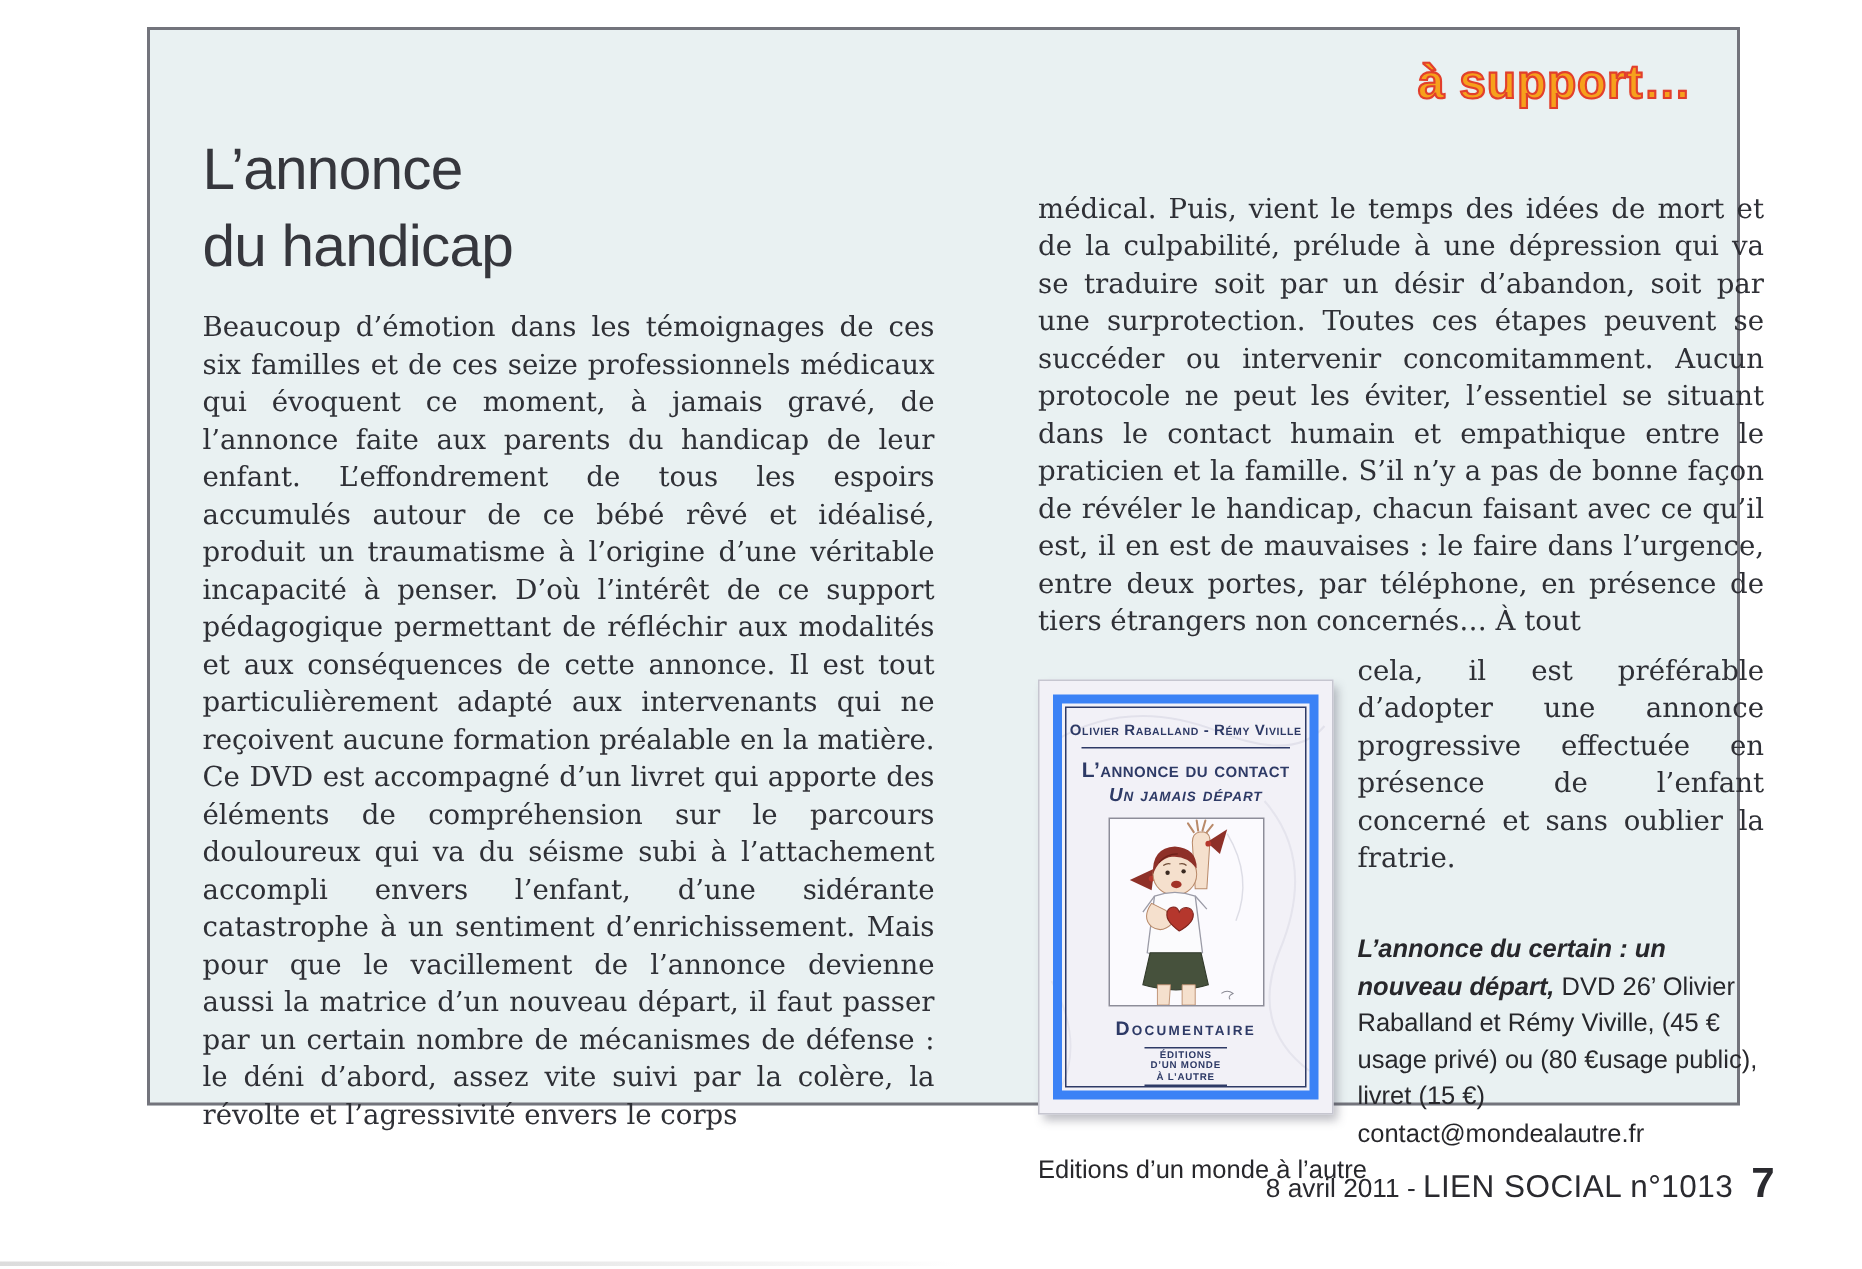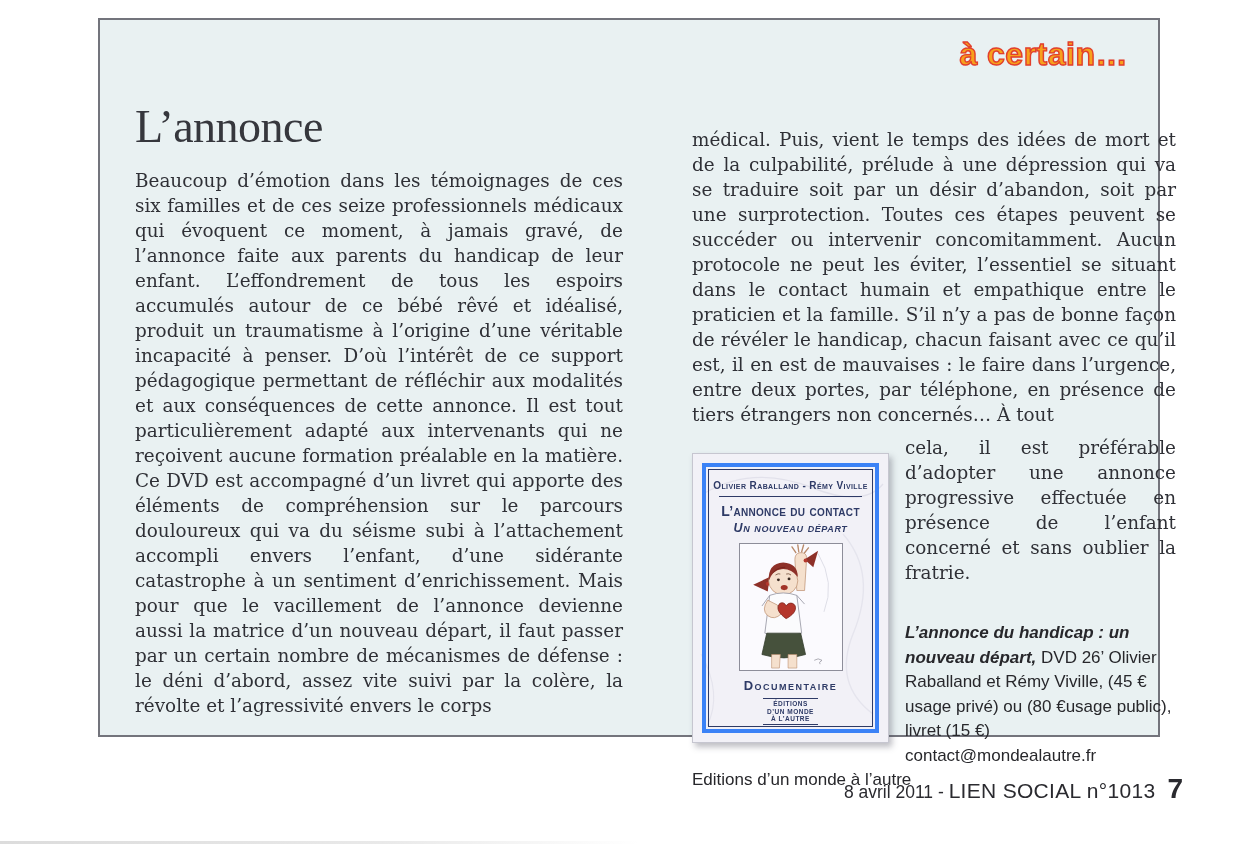--- a/index.html
+++ b/index.html
@@ -15,34 +15,34 @@
   .signaler { position:absolute; top:16px; right:30px;
               font-family:"Liberation Sans", sans-serif;
               font-size:32px; font-weight:700; letter-spacing:.5px;
               color:#f6a11c; -webkit-text-stroke:1.4px #e23f2c;
               text-shadow:0 0 1px #e23f2c; }
 
   
   .col-left  { position:absolute; left:35px;  top:64px;  width:488px; }
   .col-right { position:absolute; left:550px; top:107px; width:484px;margin-left:42px; }
 
-  h1.article-title { font-family:Liberation Serif, serif;
-        font-size:46px; line-height:51px; font-weight:400;
-        letter-spacing:-0.5px; color:#36373d; margin:17px 0 16px 0; }
+  h1.article-title { font-family:Liberation Sans, sans-serif;
+        font-size:39px; line-height:51px; font-weight:400;
+        letter-spacing:-0.5px; color:#36373d; margin:4px 0 16px 0; }
 
   .body-text { font-family:"DejaVu Serif", serif; font-size:18.4px;
                line-height:25px; color:#2f3036; text-align:justify; }
   .col-right .body-text.part2 { margin-top:8px; }
 
   
   .dvd-cover { float:left; width:197px; height:290px; margin:18px 16px 6px 0;
                background:#f2f1f7; border:1px solid #c6c6d0; position:relative;
                box-shadow:3px 4px 6px rgba(70,70,85,.35); }
   .dvd-sketch { position:absolute; inset:0; opacity:.45; }
-  .dvd-frame { position:absolute; inset:9px; border:4px solid #3b82f6; }
+  .dvd-frame { position:absolute; inset:9px; border:6px solid #3b82f6; }
   .dvd-frame-inner { position:absolute; inset:2px; border:1px solid #2e3a66;
                display:flex; flex-direction:column; align-items:center; }
   .dvd-authors { margin-top:10px; font-size:10px; font-weight:700;
                font-variant:small-caps; letter-spacing:.4px; color:#2e3a66;
                white-space:nowrap; }
   .dvd-rule { width:88%; border-top:1px solid #2e3a66; margin:5px 0 6px; }
   .dvd-title { font-size:14px; font-weight:700; font-variant:small-caps;
                letter-spacing:.3px; color:#2e3a66; white-space:nowrap; }
   .dvd-subtitle { font-size:12.5px; font-weight:700; font-style:italic;
                font-variant:small-caps; letter-spacing:.6px; color:#2e3a66;
@@ -72,46 +72,47 @@
   .scan-smudge { position:absolute; left:0; bottom:2px; width:640px; height:3px;
                  background:linear-gradient(90deg,#dcdcdc,#e9e9e9 60%,transparent); }
 </style>
 </head>
 <body>
 
 <div class="page">
 
   <div class="panel">
 
-    <div class="signaler">à certain…</div>
+    <div class="signaler">à support…</div>
 
     <div class="col-left">
       <h1 class="article-title">
         <span>L’annonce</span><br>
+        <span>du handicap</span>
       </h1>
       <p class="body-text">Beaucoup d’émotion dans les témoignages de ces six familles et de ces seize professionnels médicaux qui évoquent ce moment, à jamais gravé, de l’annonce faite aux parents du handicap de leur enfant. L’effondrement de tous les espoirs accumulés autour de ce bébé rêvé et idéalisé, produit un traumatisme à l’origine d’une véritable incapacité à penser. D’où l’intérêt de ce support pédagogique permettant de réfléchir aux modalités et aux conséquences de cette annonce. Il est tout particulièrement adapté aux intervenants qui ne reçoivent aucune formation préalable en la matière. Ce DVD est accompagné d’un livret qui apporte des éléments de compréhension sur le parcours douloureux qui va du séisme subi à l’attachement accompli envers l’enfant, d’une sidérante catastrophe à un sentiment d’enrichissement. Mais pour que le vacillement de l’annonce devienne aussi la matrice d’un nouveau départ, il faut passer par un certain nombre de mécanismes de défense : le déni d’abord, assez vite suivi par la colère, la révolte et l’agressivité envers le corps</p>
     </div>
 
     <div class="col-right">
       <p class="body-text">médical. Puis, vient le temps des idées de mort et de la culpabilité, prélude à une dépression qui va se traduire soit par un désir d’abandon, soit par une surprotection. Toutes ces étapes peuvent se succéder ou intervenir concomitamment. Aucun protocole ne peut les éviter, l’essentiel se situant dans le contact humain et empathique entre le praticien et la famille. S’il n’y a pas de bonne façon de révéler le handicap, chacun faisant avec ce qu’il est, il en est de mauvaises : le faire dans l’urgence, entre deux portes, par téléphone, en présence de tiers étrangers non concernés… À tout</p>
 
       <div class="wrap-zone">
 
         <div class="dvd-cover">
           <svg class="dvd-sketch" viewBox="0 0 197 290" width="197" height="290">
             <path d="M10,40 Q60,10 120,34 Q170,54 190,30" fill="none" stroke="#cfcfdd" stroke-width="1.4"></path>
             <path d="M150,80 Q185,120 160,180 Q140,230 180,260" fill="none" stroke="#d6d6e2" stroke-width="1.4"></path>
             <path d="M8,200 Q30,240 14,272" fill="none" stroke="#d6d6e2" stroke-width="1.2"></path>
           </svg>
           <div class="dvd-frame">
             <div class="dvd-frame-inner">
               <div class="dvd-authors">Olivier Raballand - Rémy Viville</div>
               <div class="dvd-rule"></div>
               <div class="dvd-title">L’annonce du contact</div>
-              <div class="dvd-subtitle">Un nouveau départ</div>
+              <div class="dvd-subtitle">Un jamais départ</div>
 
               <div class="dvd-illus">
                 <svg viewBox="0 0 104 130" width="102" height="126">
 
                   <path d="M80,10 Q98,40 86,70" fill="none" stroke="#dddde6" stroke-width="1"></path>
 
                   <path d="M58,48 L56,16 Q56,10 61,9 L64,9 Q69,10 68,17 L66,48 Z" fill="#f5e0cd" stroke="#b98a6a" stroke-width="0.7"></path>
 
                   <g stroke="#b98a6a" stroke-width="1.4" stroke-linecap="round">
                     <line x1="57" y1="9" x2="53" y2="3"></line>
@@ -158,21 +159,21 @@
                 <div>d’un monde</div>
                 <div>à l’autre</div>
               </div>
             </div>
           </div>
         </div>
 
         <p class="body-text part2">cela, il est préférable d’adopter une annonce progressive effectuée en présence de l’enfant concerné et sans oublier la fratrie.</p>
 
         <div class="caption">
-          <span class="cap-title">L’annonce du handicap : un nouveau départ,</span>
+          <span class="cap-title">L’annonce du certain : un nouveau départ,</span>
           <span>DVD 26’ Olivier Raballand et Rémy Viville, (45 € usage privé) ou (80 €usage public), livret (15 €)</span>
           <div>contact@mondealautre.fr</div>
           <div>Editions d’un monde à l’autre</div>
         </div>
 
       </div>
     </div>
   </div>
 
   <div class="footer">

